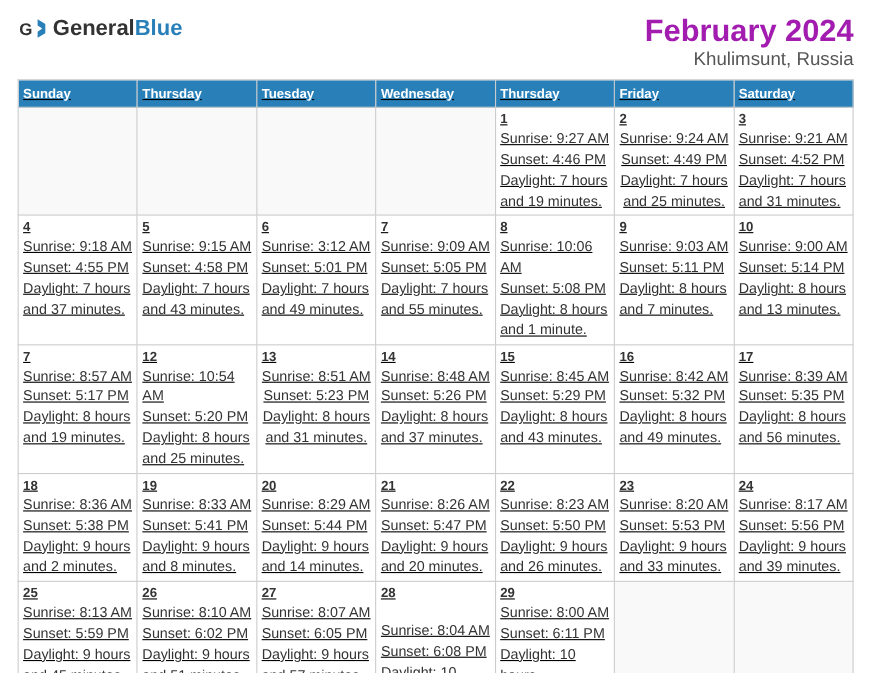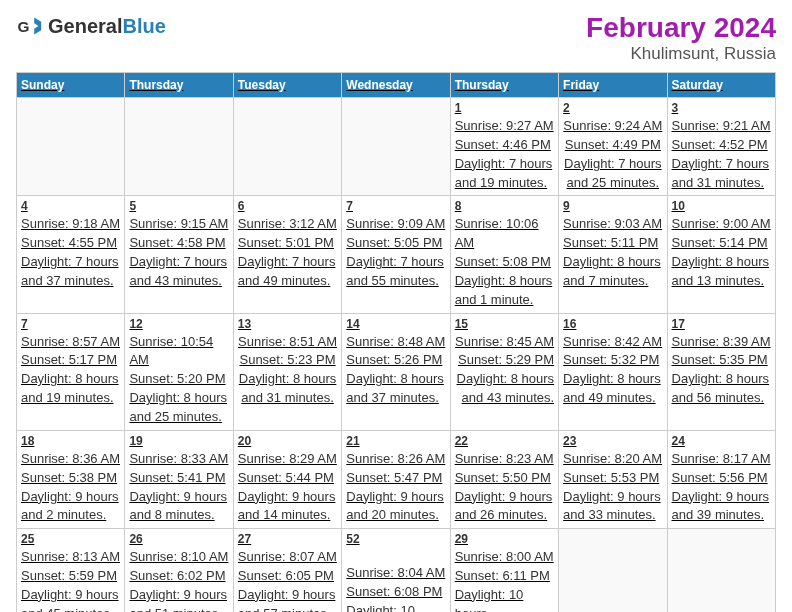--- a/index.html
+++ b/index.html
@@ -219,21 +219,21 @@
           </td>
           <td>
             <div class="day-num">14</div>
             <div class="day-info" style="white-space: pre-line;">Sunrise: 8:48 AM
 Sunset: 5:26 PM
 Daylight: 8 hours
 and 37 minutes.</div>
           </td>
           <td>
             <div class="day-num">15</div>
-            <div class="day-info" style="white-space: pre-line; text-align: right;">Sunrise: 8:45 AM
+            <div class="day-info" style="white-space: pre-line;">Sunrise: 8:45 AM
 Sunset: 5:29 PM
 Daylight: 8 hours
 and 43 minutes.</div>
           </td>
           <td>
             <div class="day-num">16</div>
             <div class="day-info" style="white-space: pre-line;">Sunrise: 8:42 AM
 Sunset: 5:32 PM
 Daylight: 8 hours
 and 49 minutes.</div>
@@ -313,21 +313,21 @@
 and 51 minutes.</div>
           </td>
           <td>
             <div class="day-num">27</div>
             <div class="day-info" style="white-space: pre-line;">Sunrise: 8:07 AM
 Sunset: 6:05 PM
 Daylight: 9 hours
 and 57 minutes.</div>
           </td>
           <td>
-            <div class="day-num">52</div>
+            <div class="day-num">28</div>
             <div class="day-info" style="white-space: pre-line; margin-top: 18px;">Sunrise: 8:04 AM
 Sunset: 6:08 PM
 Daylight: 10 hours
 and 4 minutes.</div>
           </td>
           <td>
             <div class="day-num">29</div>
             <div class="day-info" style="white-space: pre-line;">Sunrise: 8:00 AM
 Sunset: 6:11 PM
 Daylight: 10 hours

